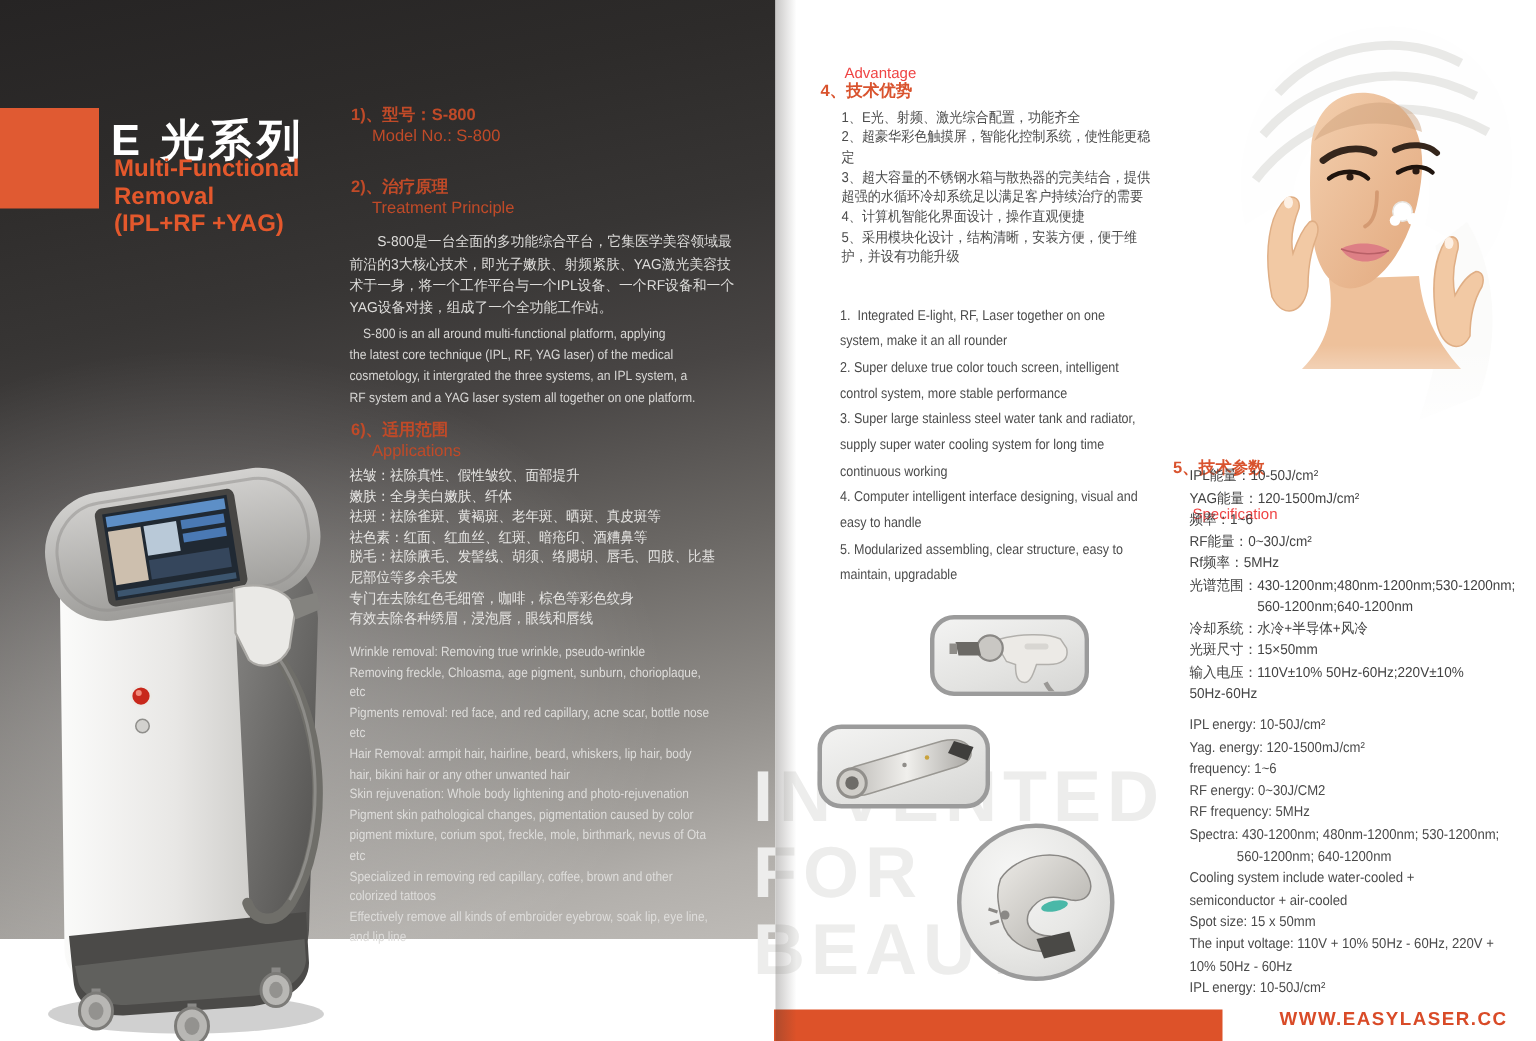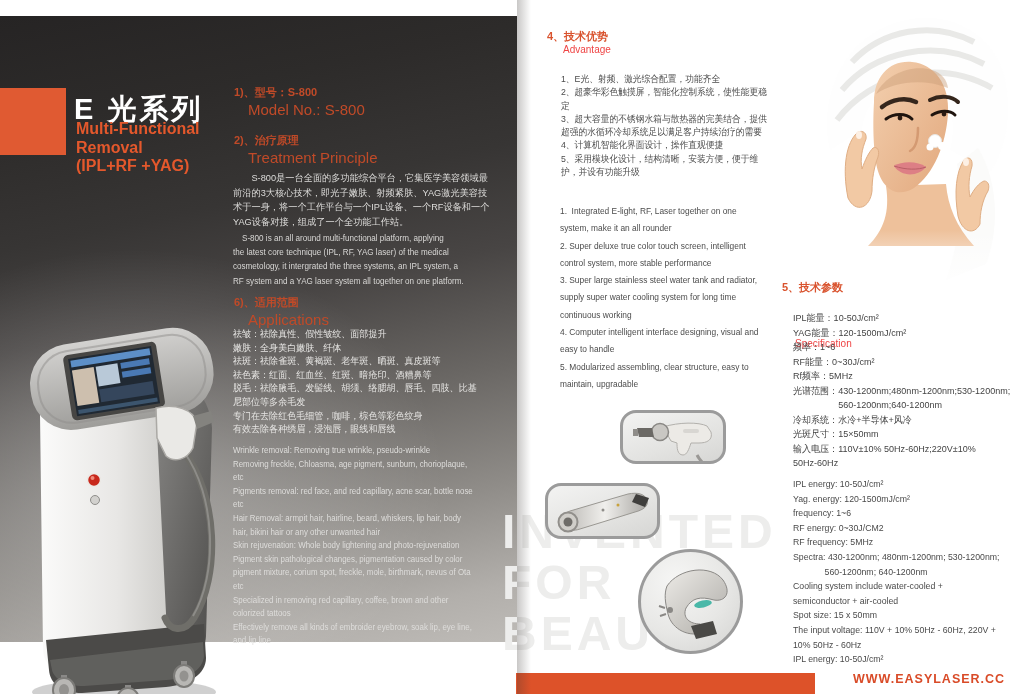--- a/index.html
+++ b/index.html
@@ -1,38 +1,38 @@
 <!DOCTYPE html>
 <html><head>
 <meta charset="utf-8">
 <style>
   html,body{margin:0;padding:0;background:#666;}
   .canvas{position:relative;width:1024px;height:694px;overflow:hidden;
           font-family:"Liberation Sans","DejaVu Sans",sans-serif;background:#fff;}
   .abs{position:absolute;}
   .tl{white-space:pre;}
   
-  .page-left{position:absolute;left:0;top:16px;width:517px;height:626px;
+  .page-left{position:absolute;left:0;top:0;width:517px;height:626px;
     background:
       radial-gradient(ellipse 430px 320px at 26% 74%, rgba(255,255,255,0.30), rgba(255,255,255,0) 72%),
       linear-gradient(168deg,#262424 0%,#2d2b2a 16%,#373534 32%,#484544 46%,#6a6764 62%,#8f8c88 78%,#b2afab 92%,#bebbb7 100%);}
   .accent-block{position:absolute;left:0;top:72px;width:66px;height:67px;background:#e05a32;}
   .series-title{position:absolute;left:74px;top:74px;font-size:29px;font-weight:bold;color:#fff;letter-spacing:3px;}
   .series-sub{position:absolute;left:76px;top:104px;font-size:16px;font-weight:bold;color:#e4582c;line-height:18.5px;}
   .lp-h-zh{font-size:11px;font-weight:bold;color:#c04a28;white-space:pre;}
-  .lp-h-en{font-size:15px;color:#c04a28;white-space:pre;}
+  .lp-h-en{font-size:11px;color:#c04a28;white-space:pre;}
   .para-zh{left:233px;top:155px;width:262px;font-size:9.5px;color:#dddcda;line-height:14.5px;transform:scaleX(.97);transform-origin:0 0;}
   .para-en{left:233px;top:215px;width:278px;font-size:9px;color:#d8d7d5;line-height:14.2px;transform:scaleX(.90);transform-origin:0 0;}
   .apps-zh{left:233px;top:311px;width:272px;font-size:9.5px;color:#e6e5e3;line-height:13.6px;transform:scaleX(.95);transform-origin:0 0;}
   .apps-en{left:233px;top:428px;width:282px;font-size:9px;color:#dedddb;line-height:13.6px;transform:scaleX(.88);transform-origin:0 0;}
   
   .page-right{position:absolute;left:517px;top:0;width:507px;height:694px;background:#fff;}
   .gutter{position:absolute;left:517px;top:0;width:14px;height:694px;
     background:linear-gradient(to right, rgba(60,55,52,.28), rgba(60,55,52,0));z-index:4;pointer-events:none;}
-  .rp-h-zh{font-size:11px;font-weight:bold;color:#d9532e;white-space:pre;z-index:3;}
+  .rp-h-zh{font-size:11px;font-weight:bold;color:#d9532e;white-space:pre;z-index:3;margin-top:24px;}
   .rp-h-en{font-size:10px;color:#ef4444;white-space:pre;z-index:3;}
   .adv-zh{left:561px;top:72px;width:236px;font-size:9.5px;color:#4c4c4c;line-height:13.3px;transform:scaleX(.92);transform-origin:0 0;z-index:2;}
   .adv-en{left:560px;top:202px;width:240px;font-size:9.5px;color:#4c4c4c;line-height:17.3px;transform:scaleX(.88);transform-origin:0 0;z-index:2;}
   .spec-zh{left:793px;top:311px;width:242px;font-size:9.5px;color:#434343;line-height:14.5px;transform:scaleX(.95);transform-origin:0 0;z-index:3;}
   .spec-en{left:793px;top:477px;width:248px;font-size:9.5px;color:#4a4a4a;line-height:14.6px;transform:scaleX(.92);transform-origin:0 0;z-index:3;}
   .watermark{position:absolute;left:502px;top:506px;z-index:1;font-weight:bold;color:#ededec;
     font-size:48px;line-height:51px;letter-spacing:4px;}
   .hp-card{position:absolute;border:3px solid #9b9b9b;border-radius:16px;
     background:linear-gradient(160deg,#f3f3f2 0%,#e3e3e1 60%,#d6d6d4 100%);z-index:2;overflow:hidden;}
   .hp-circle{position:absolute;border:3px solid #9b9b9b;border-radius:50%;

